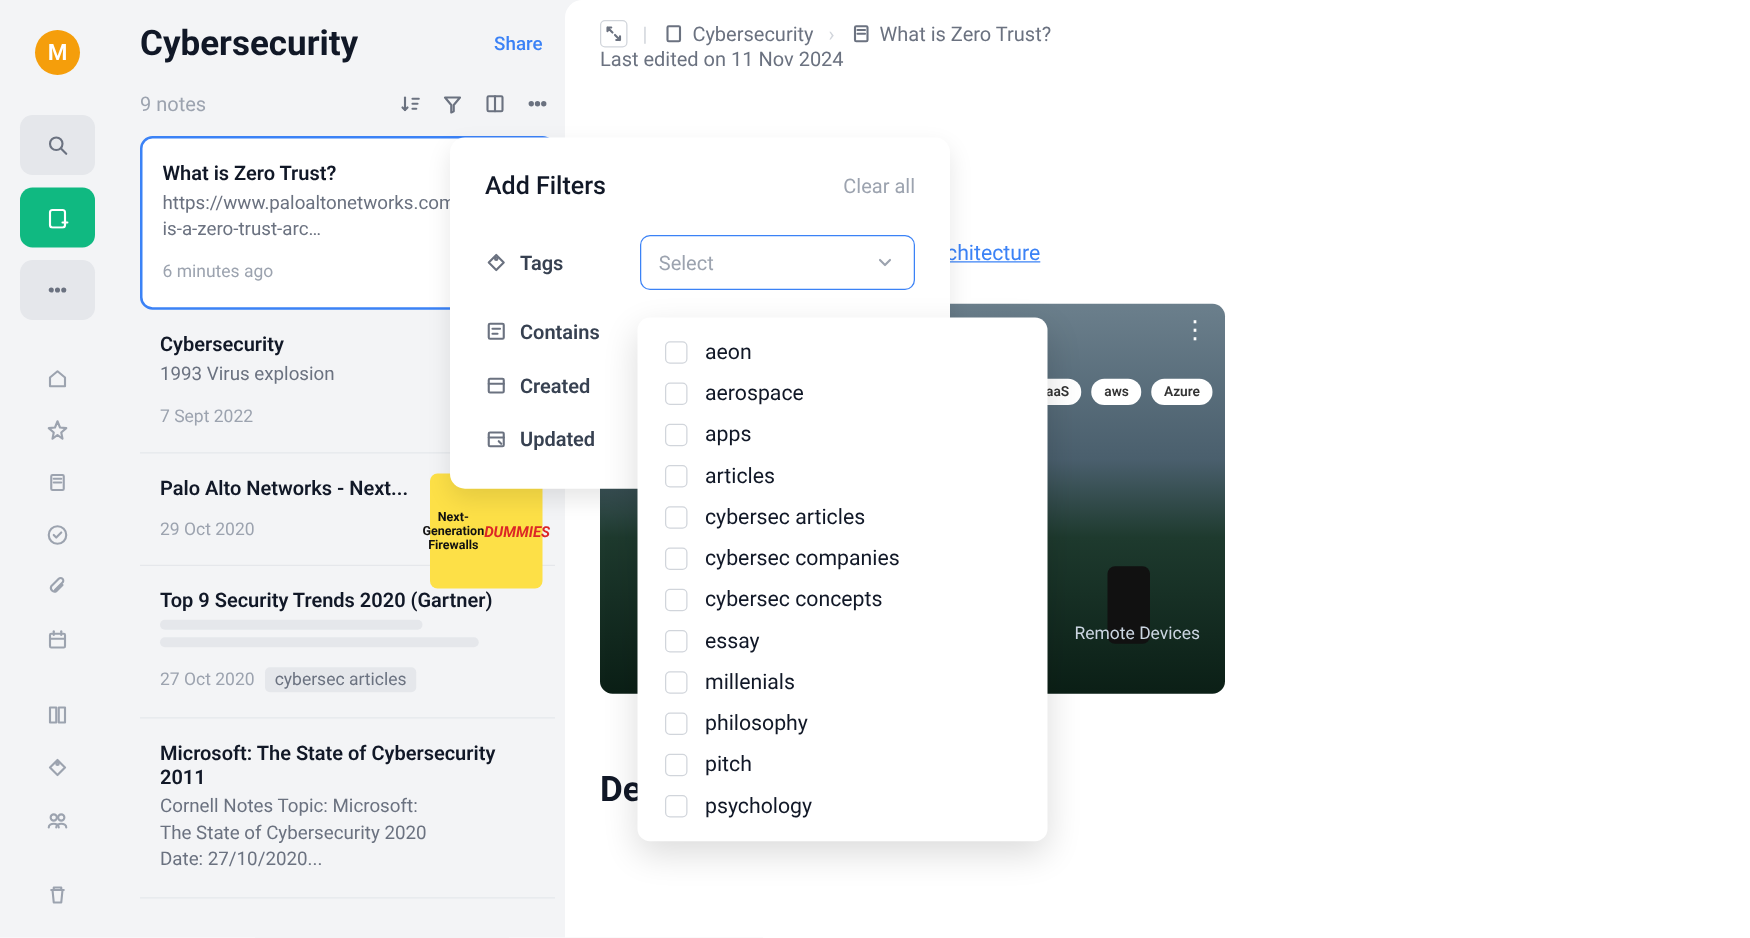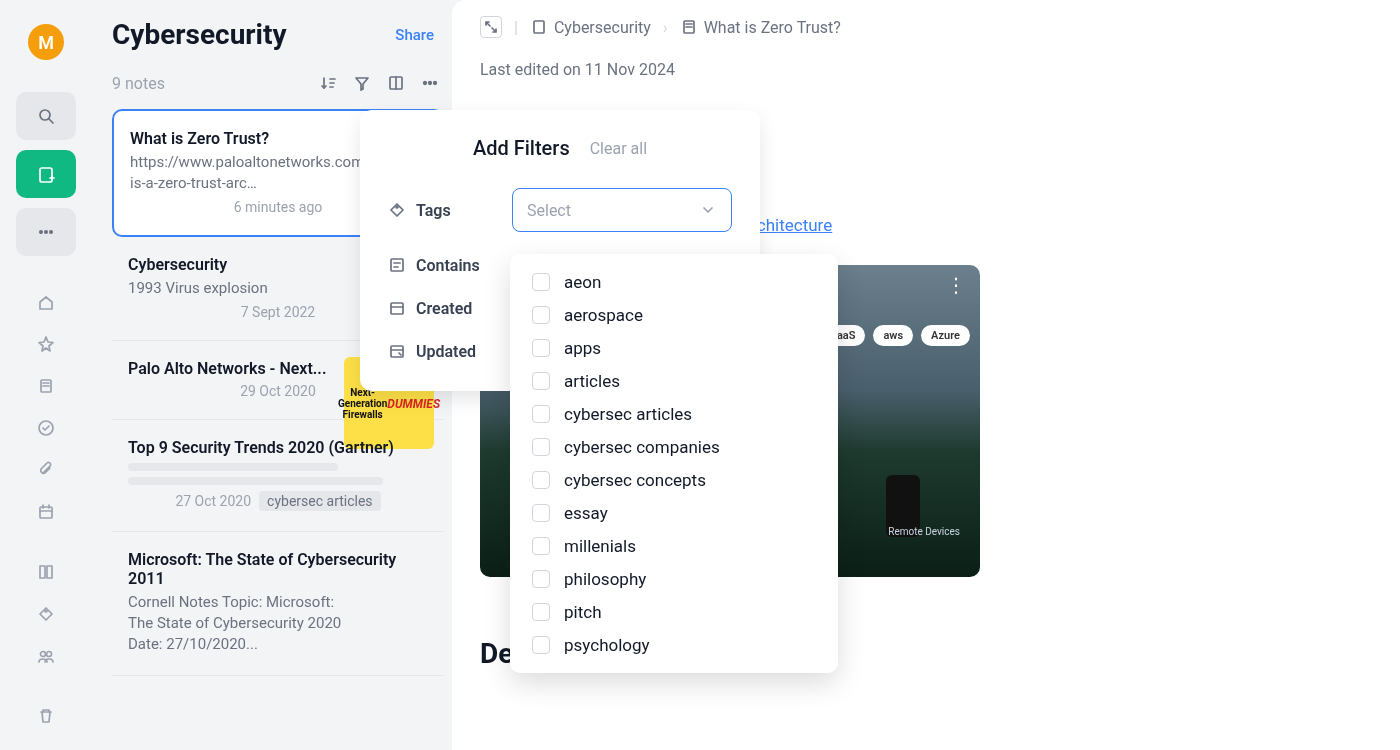--- a/index.html
+++ b/index.html
@@ -30,49 +30,49 @@
   .share{color:var(--accent);font-size:15px;font-weight:500;cursor:pointer;}
   .list-sub{display:flex;align-items:center;justify-content:space-between;margin-top:22px;padding-right:4px;}
   .count{color:var(--text-light);font-size:16px;}
   .tool-icons{display:flex;gap:14px;color:#6b7280;}
   .tool-icons span{cursor:pointer;width:20px;height:20px;display:flex;align-items:center;justify-content:center;}
   .notes{margin-top:16px;overflow-y:auto;flex:1;}
   .note{padding:18px 16px 20px;border-bottom:1px solid var(--border);position:relative;cursor:pointer;}
   .note.active{border:2px solid var(--accent);border-radius:10px;background:#fff;}
   .note-title{font-weight:600;font-size:16px;margin-bottom:4px;}
   .note-snippet{color:var(--text-muted);font-size:15px;line-height:1.4;max-width:230px;}
-  .note-meta{color:var(--text-light);font-size:14px;margin-top:5px;text-align:center;}
+  .note-meta{color:var(--text-light);font-size:14px;margin-top:16px;}
   .note-tag{display:inline-block;background:#e5e7eb;color:#6b7280;padding:2px 8px;border-radius:4px;font-size:14px;margin-left:8px;}
   .note-thumb{position:absolute;right:10px;top:16px;width:90px;height:92px;border-radius:6px;background:#fde047;display:flex;align-items:center;justify-content:center;font-size:9px;padding:4px;text-align:center;}
   .note-thumb .t1{font-weight:700;color:#111;font-size:10px;}
   .note-thumb .t2{font-style:italic;font-weight:700;color:#dc2626;font-size:12px;margin-top:2px;}
   .skeleton{height:8px;background:#e5e7eb;border-radius:4px;margin:6px 0;}
   
   .main{flex:1;height:100%;background:#fff;border-top-left-radius:14px;padding:16px 28px 0 28px;position:relative;overflow:hidden;}
   .crumbs{display:flex;align-items:center;gap:12px;color:var(--text-muted);font-size:16px;}
   .crumb-box{width:22px;height:22px;border:1px solid #d1d5db;border-radius:4px;display:flex;align-items:center;justify-content:center;cursor:pointer;}
   .crumb-sep{color:#d1d5db;}
   .crumb-item{display:flex;align-items:center;gap:6px;cursor:pointer;}
-  .edited{color:var(--text-muted);font-size:16px;margin-top:22px;}
+  .edited{color:var(--text-muted);font-size:16px;}
   .doc-title{font-size:34px;font-weight:700;margin-top:86px;}
   .doc-link{color:var(--accent);text-decoration:underline;font-size:17px;margin-top:10px;display:inline-block;cursor:pointer;}
   .hero{width:500px;height:312px;border-radius:10px;margin-top:30px;background:linear-gradient(#6b7f8c 0%,#4a5f6d 40%,#1e3a2e 60%,#0b1f16 100%);position:relative;overflow:hidden;}
   .hero .ell{position:absolute;top:8px;right:14px;color:#fff;font-size:20px;}
   .cloud-row{position:absolute;top:60px;right:10px;display:flex;gap:8px;align-items:center;}
   .cloud{background:#fff;border-radius:16px;padding:4px 10px;font-size:11px;color:#333;font-weight:600;}
   .hacker{position:absolute;bottom:10px;left:50%;transform:translateX(-50%);width:120px;height:120px;display:flex;align-items:flex-end;justify-content:center;}
   .hacker .body{width:90px;height:70px;background:#111;border-radius:40px 40px 8px 8px;}
   .hacker .face{position:absolute;top:18px;width:48px;height:36px;background:#f6c77a;border-radius:50%;}
   .hacker .mask{position:absolute;top:26px;width:52px;height:14px;background:#111;border-radius:8px;}
   .laptop{position:absolute;bottom:30px;left:50%;transform:translateX(-180px);width:130px;height:90px;background:#c9d4dc;border-radius:6px;}
   .phone{position:absolute;bottom:40px;right:50%;transform:translateX(190px);width:34px;height:62px;background:#111;border-radius:6px;}
   .section-h{font-size:28px;font-weight:700;margin-top:60px;}
   
   .popup{position:absolute;left:360px;top:110px;width:400px;background:#fff;border-radius:12px;box-shadow:0 8px 20px rgba(0,0,0,0.10);padding:26px 28px 30px;z-index:20;}
-  .popup-header{display:flex;justify-content:center;align-items:center;margin-bottom:28px;gap:20px;}
+  .popup-header{display:flex;justify-content:space-between;align-items:center;margin-bottom:28px;gap:20px;}
   .popup-title{font-size:20px;font-weight:500;}
   .clear-all{color:var(--text-light);font-size:16px;cursor:pointer;}
   .filter-row{display:flex;align-items:center;gap:14px;margin-bottom:24px;}
   .filter-label{display:flex;align-items:flex-start;gap:10px;font-size:16px;font-weight:600;width:110px;color:#374151;}
   .filter-label .ic{width:18px;height:18px;display:flex;align-items:center;justify-content:center;color:#6b7280;}
   .select{flex:1;height:44px;border:1.5px solid var(--accent);border-radius:8px;display:flex;align-items:center;justify-content:space-between;padding:0 14px;color:var(--text-light);cursor:pointer;font-size:16px;}
   
   .dropdown{position:absolute;left:510px;top:254px;width:328px;background:#fff;border-radius:10px;box-shadow:0 10px 28px rgba(0,0,0,0.14);padding:18px 22px;z-index:30;display:flex;flex-direction:column;gap:13px;}
   .dd-item{display:flex;align-items:center;gap:14px;cursor:pointer;}
   .dd-check{width:18px;height:18px;border:1.5px solid #d1d5db;border-radius:4px;flex-shrink:0;}
@@ -277,21 +277,21 @@
         <div class="cloud">aws</div>
         <div class="cloud">Azure</div>
       </div>
     <div class="laptop"></div>
     <div class="phone"></div>
     <div class="hacker">
         <div class="body"></div>
         <div class="face"></div>
         <div class="mask"></div>
       </div>
-    <div style="position:absolute;bottom:40px;right:20px;color:#cbd5e1;font-size:10px">Remote Devices</div>
+    <div style="position:absolute;bottom:40px;right:20px;color:#cbd5e1;font-size:14px">Remote Devices</div>
   </div>
 
   <div class="section-h">Definition</div>
 </div>
 
 <div class="popup">
   <div class="popup-header">
     <div class="popup-title">Add Filters</div>
     <div class="clear-all">Clear all</div>
   </div>

